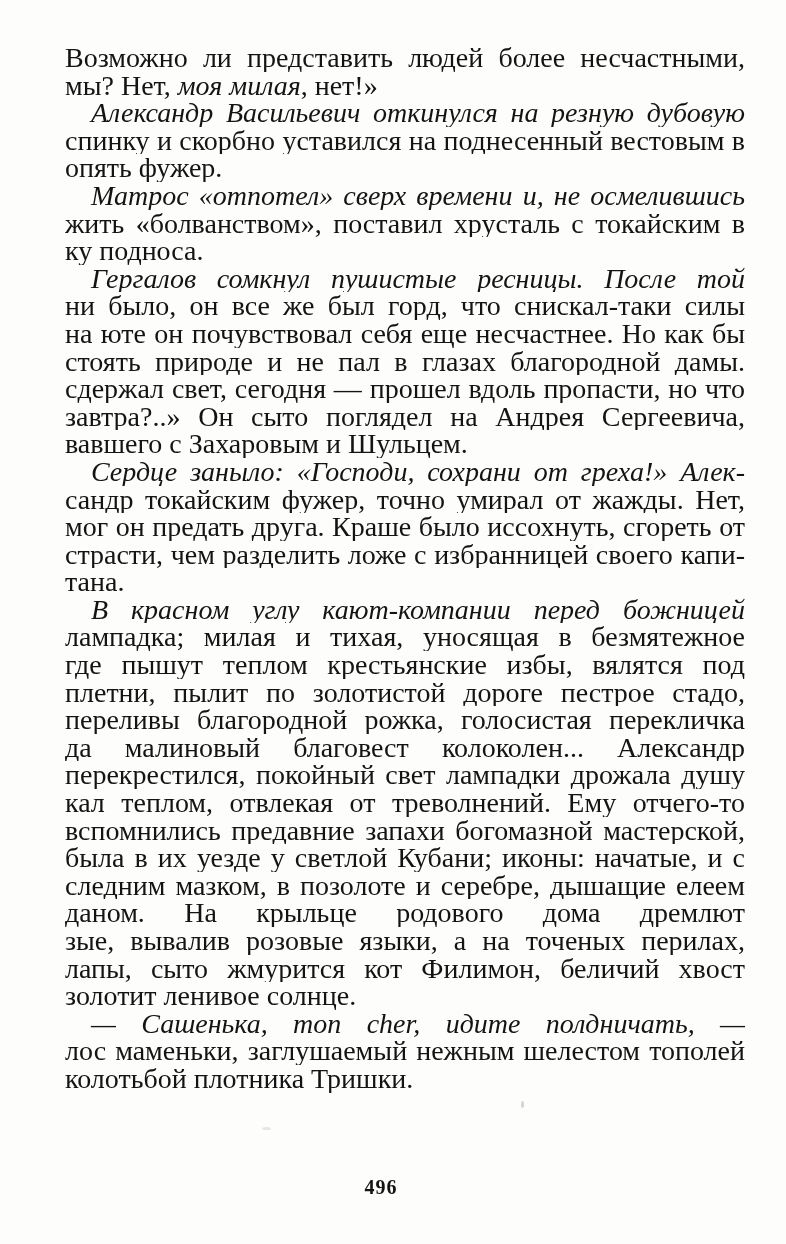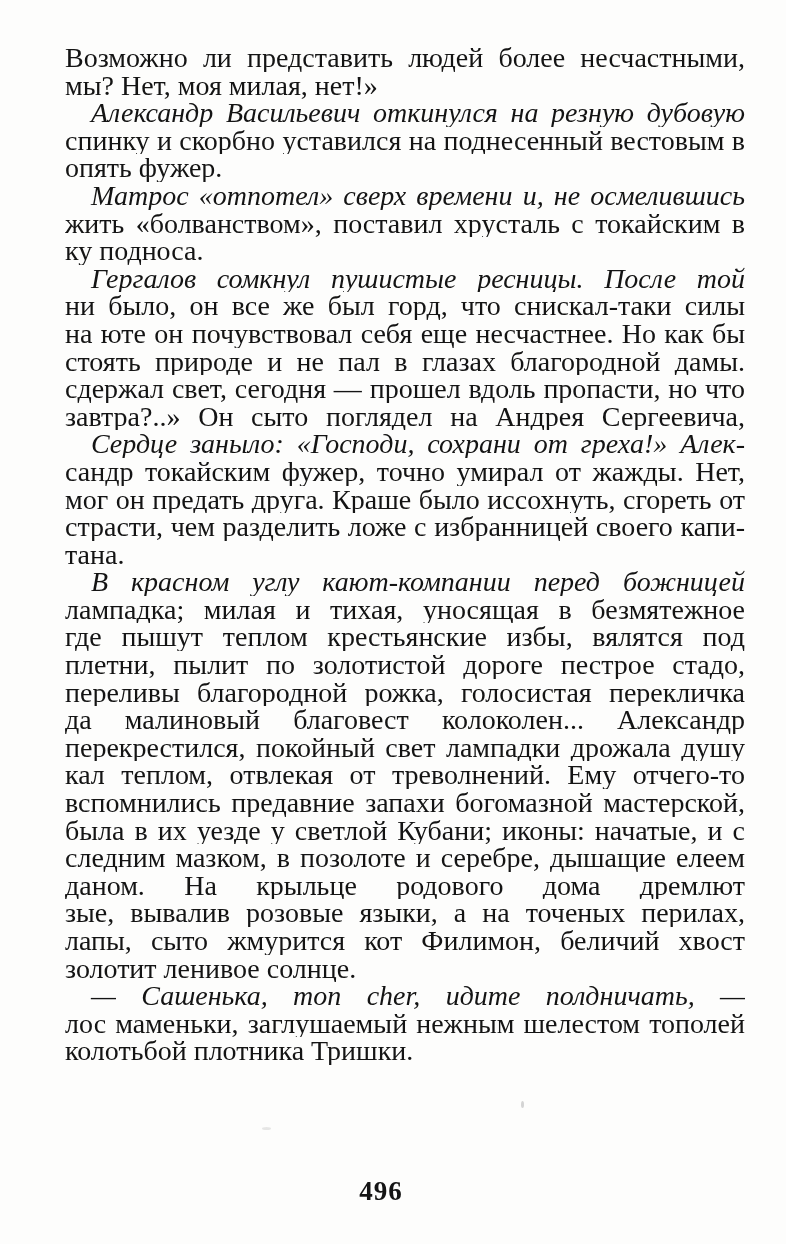--- a/index.html
+++ b/index.html
@@ -47,29 +47,30 @@
     text-align-last: left;
   }
   .line.last::after {
     content: none;
   }
   .line.indent {
     text-indent: 26px;
     font-style: italic;
   }
   .it {
+    font-style: italic;
     margin-top: 40px;
   }
   .page-number {
     position: absolute;
     top: 1176px;
     left: 341px;
     width: 80px;
     text-align: center;
-    font-size: 27px;
+    font-size: 20px;
     font-weight: 700;
     letter-spacing: 1px;
   }
   .speck {
     position: absolute;
     background: #c9c9c9;
     border-radius: 50%;
   }
   .speck-1 { left: 521px; top: 1101px; width: 3px; height: 7px; opacity: .8; }
   .speck-2 { left: 262px; top: 1127px; width: 9px; height: 3px; opacity: .45; }
@@ -86,20 +87,21 @@
       <div class="line last"><span>опять фужер.</span></div>
       <div class="line indent"><span>Матрос «отпотел» сверх времени и, не осмелившись трево-</span></div>
       <div class="line"><span>жить «болванством», поставил хрусталь с токайским в ячей-</span></div>
       <div class="line last"><span>ку подноса.</span></div>
       <div class="line indent"><span>Гергалов сомкнул пушистые ресницы. После той встречи</span></div>
       <div class="line"><span>ни было, он все же был горд, что снискал-таки силы противо-</span></div>
       <div class="line"><span>на юте он почувствовал себя еще несчастнее. Но как бы там</span></div>
       <div class="line"><span>стоять природе и не пал в глазах благородной дамы. «Вчера я</span></div>
       <div class="line"><span>сдержал свет, сегодня — прошел вдоль пропасти, но что будет</span></div>
       <div class="line"><span>завтра?..» Он сыто поглядел на Андрея Сергеевича, беседо-</span></div>
+      <div class="line last"><span>вавшего с Захаровым и Шульцем.</span></div>
       <div class="line indent"><span>Сердце заныло: «Господи, сохрани от греха!» Алек-</span></div>
       <div class="line"><span>сандр токайским фужер, точно умирал от жажды. Нет, не</span></div>
       <div class="line"><span>мог он предать друга. Краше было иссохнуть, сгореть от</span></div>
       <div class="line"><span>страсти, чем разделить ложе с избранницей своего капи-</span></div>
       <div class="line last"><span>тана.</span></div>
       <div class="line indent"><span>В красном углу кают-компании перед божницей дрожала</span></div>
       <div class="line"><span>лампадка; милая и тихая, уносящая в безмятежное детство,</span></div>
       <div class="line"><span>где пышут теплом крестьянские избы, вялятся под солнцем</span></div>
       <div class="line"><span>плетни, пылит по золотистой дороге пестрое стадо, слышны</span></div>
       <div class="line"><span>переливы благородной рожка, голосистая перекличка петухов</span></div>

